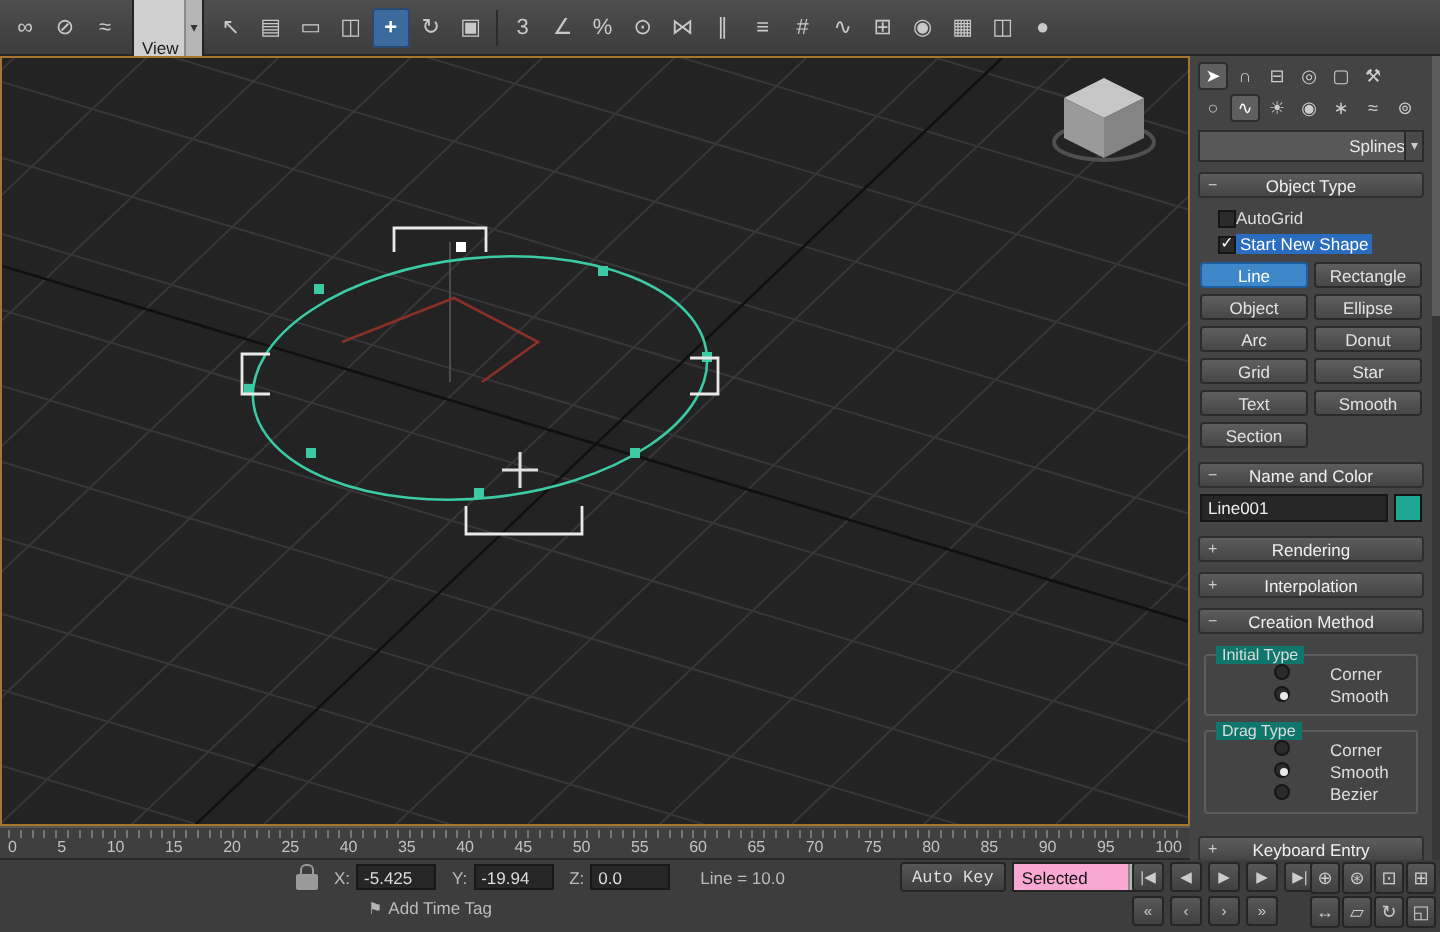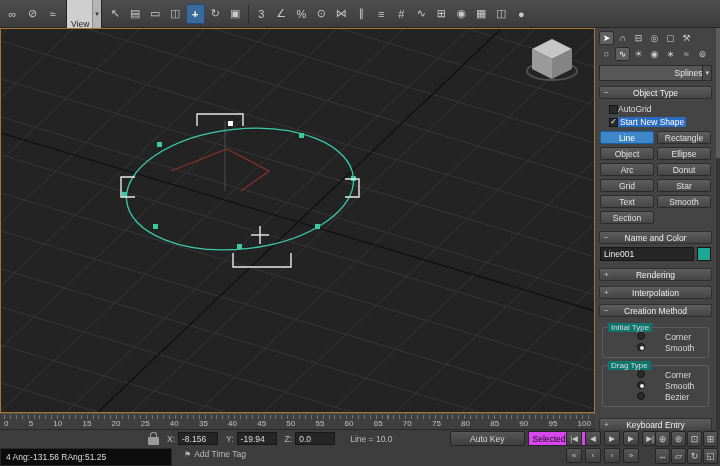--- a/index.html
+++ b/index.html
@@ -51,22 +51,22 @@
 .tl-labels{position:absolute;left:0;right:0;top:5px;display:flex;justify-content:space-between;padding:0 4px}
 .tl-num{font-size:8px;color:#c2c2c2}
 
 .statusbar{position:absolute;left:0;top:430px;width:720px;height:36px;background:#3d3d3d}
 .sb-abs{position:absolute;display:flex;align-items:center;gap:3px}
 .lock{position:relative;width:11px;height:8px;background:#9a9a9a;border-radius:1px;margin-top:4px;cursor:pointer}
 .lock:before{content:"";position:absolute;top:-5px;left:2px;width:5px;height:5px;border:1.5px solid #9a9a9a;border-bottom:none;border-radius:3px 3px 0 0}
 .coord-label{font-size:8.5px;color:#bbb;margin-left:5px}
 .coord-field{width:40px;height:13px;background:#262626;border:1px solid #171717;color:#ddd;font-size:8.5px;display:flex;align-items:center;padding:0 3px;cursor:text}
 .grid-text{font-size:8.5px;color:#bbb;margin-left:12px}
-.sb-btn{height:15px;background:linear-gradient(#565656,#3e3e3e);border:1px solid #252525;border-radius:2px;color:#ddd;font-size:8.5px;padding:0 19px;font-family:Liberation Sans, sans-serif;cursor:pointer}
-.sb-dd{width:68px;height:15px;background:#d946ef;border:1px solid #242424;color:#111;font-size:8.5px;display:flex;align-items:center;padding-left:4px;justify-content:space-between;cursor:pointer}
+.sb-btn{height:15px;background:linear-gradient(#565656,#3e3e3e);border:1px solid #252525;border-radius:2px;color:#ddd;font-size:8.5px;padding:0 5px;font-family:Liberation Mono, monospace;cursor:pointer}
+.sb-dd{width:68px;height:15px;background:#f9a8d4;border:1px solid #242424;color:#111;font-size:8.5px;display:flex;align-items:center;padding-left:4px;justify-content:space-between;cursor:pointer}
 .sb-ico{width:16px;height:15px;display:flex;align-items:center;justify-content:center;background:linear-gradient(#575757,#404040);border:1px solid #252525;border-radius:2px;color:#ccc;font-size:7.5px;cursor:pointer;white-space:nowrap}
 .navgrid{position:absolute;right:2px;top:1px;display:grid;grid-template-columns:repeat(4,15px);grid-auto-rows:16px;gap:1px}
 .nav-ico{display:flex;align-items:center;justify-content:center;background:linear-gradient(#575757,#404040);border:1px solid #252525;border-radius:2px;color:#ccc;font-size:9px;cursor:pointer}
 .readout{position:absolute;left:0;top:18px;width:172px;height:18px;background:#0c0c0c;color:#ddd;font-size:8.5px;display:flex;align-items:center;padding:0 5px;border:1px solid #292929;white-space:nowrap;overflow:hidden}
 .timetag{font-size:8.5px;color:#bbb;cursor:pointer}
 .tag-ico{font-size:8px;color:#b5b5b5}
 </style>
 </head>
 <body>
 
@@ -336,29 +336,28 @@
         <span class="tl-num">90</span>
         <span class="tl-num">95</span>
         <span class="tl-num">100</span>
       </div>
   </div>
 
   <div class="statusbar">
     <div class="sb-abs" style="left:148px;top:2px">
       <span class="lock"></span>
       <span class="coord-label">X:</span>
-      <span class="coord-field">-8.156</span>
+      <span class="coord-field">-5.425</span>
       <span class="coord-label">Y:</span>
       <span class="coord-field">-19.94</span>
       <span class="coord-label">Z:</span>
       <span class="coord-field">0.0</span>
       <span class="grid-text">Line = 10.0</span>
     </div>
 
-    <div class="readout">4 Ang:-131.56 RAng:51.25</div>
 
     <div class="sb-abs timetag" style="left:184px;top:19px">
       <span class="tag-ico">⚑</span>
       <span>Add Time Tag</span>
     </div>
 
     <div class="sb-abs" style="left:450px;top:1px">
       <button class="sb-btn">Auto Key</button>
       <div class="sb-dd">
         <span>Selected</span>

